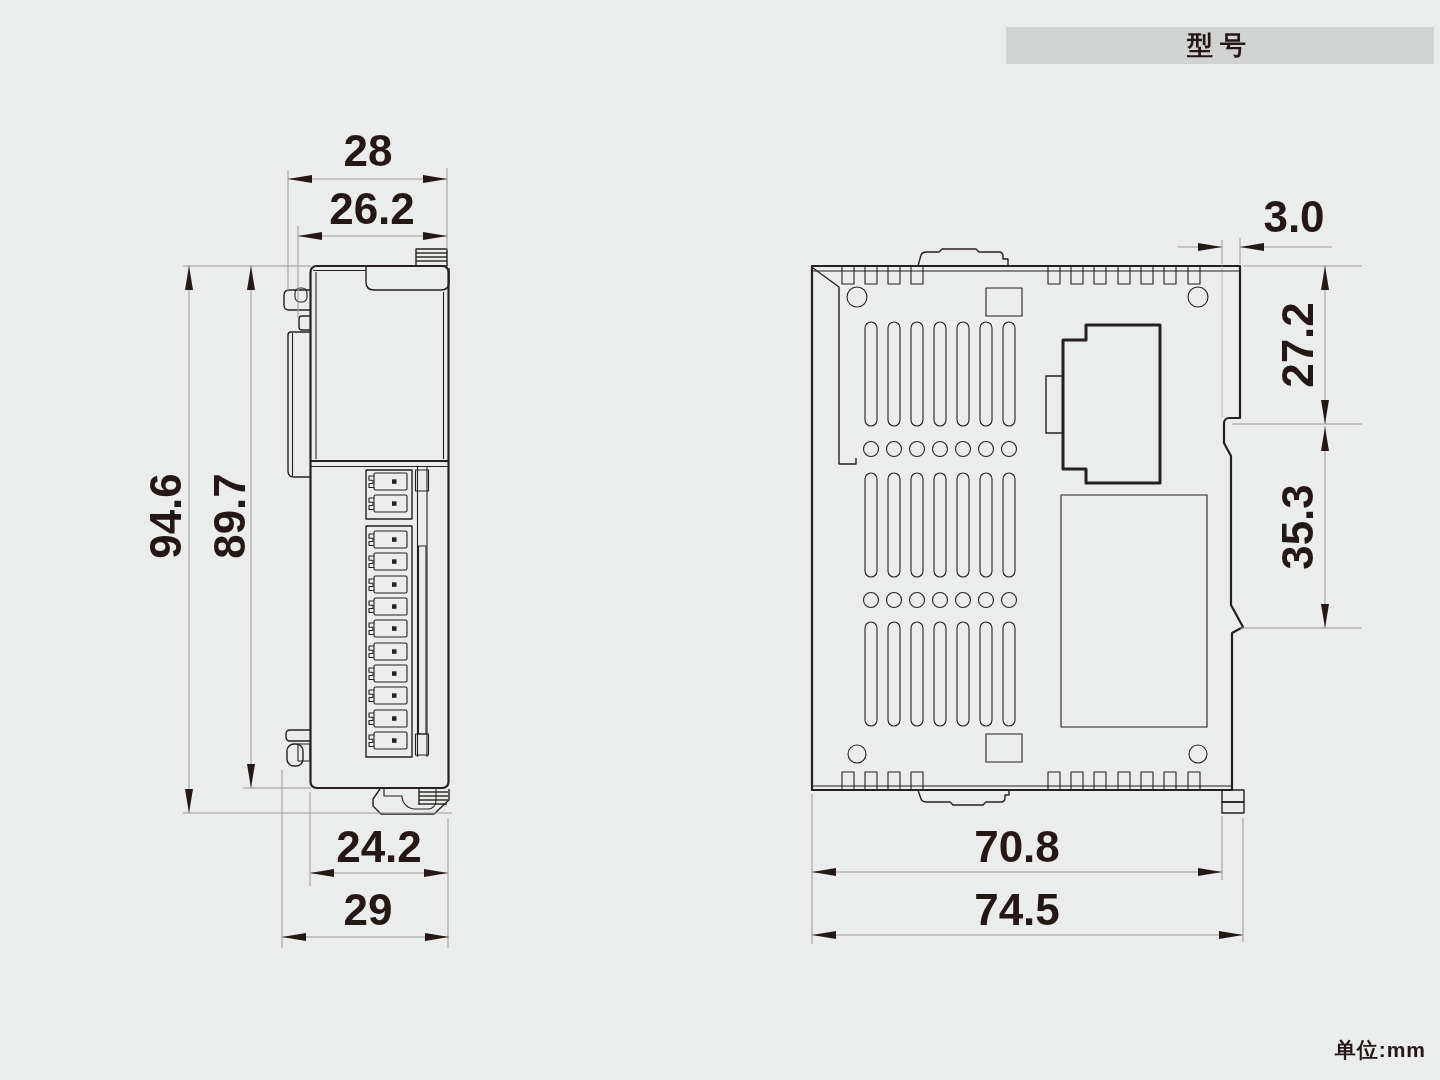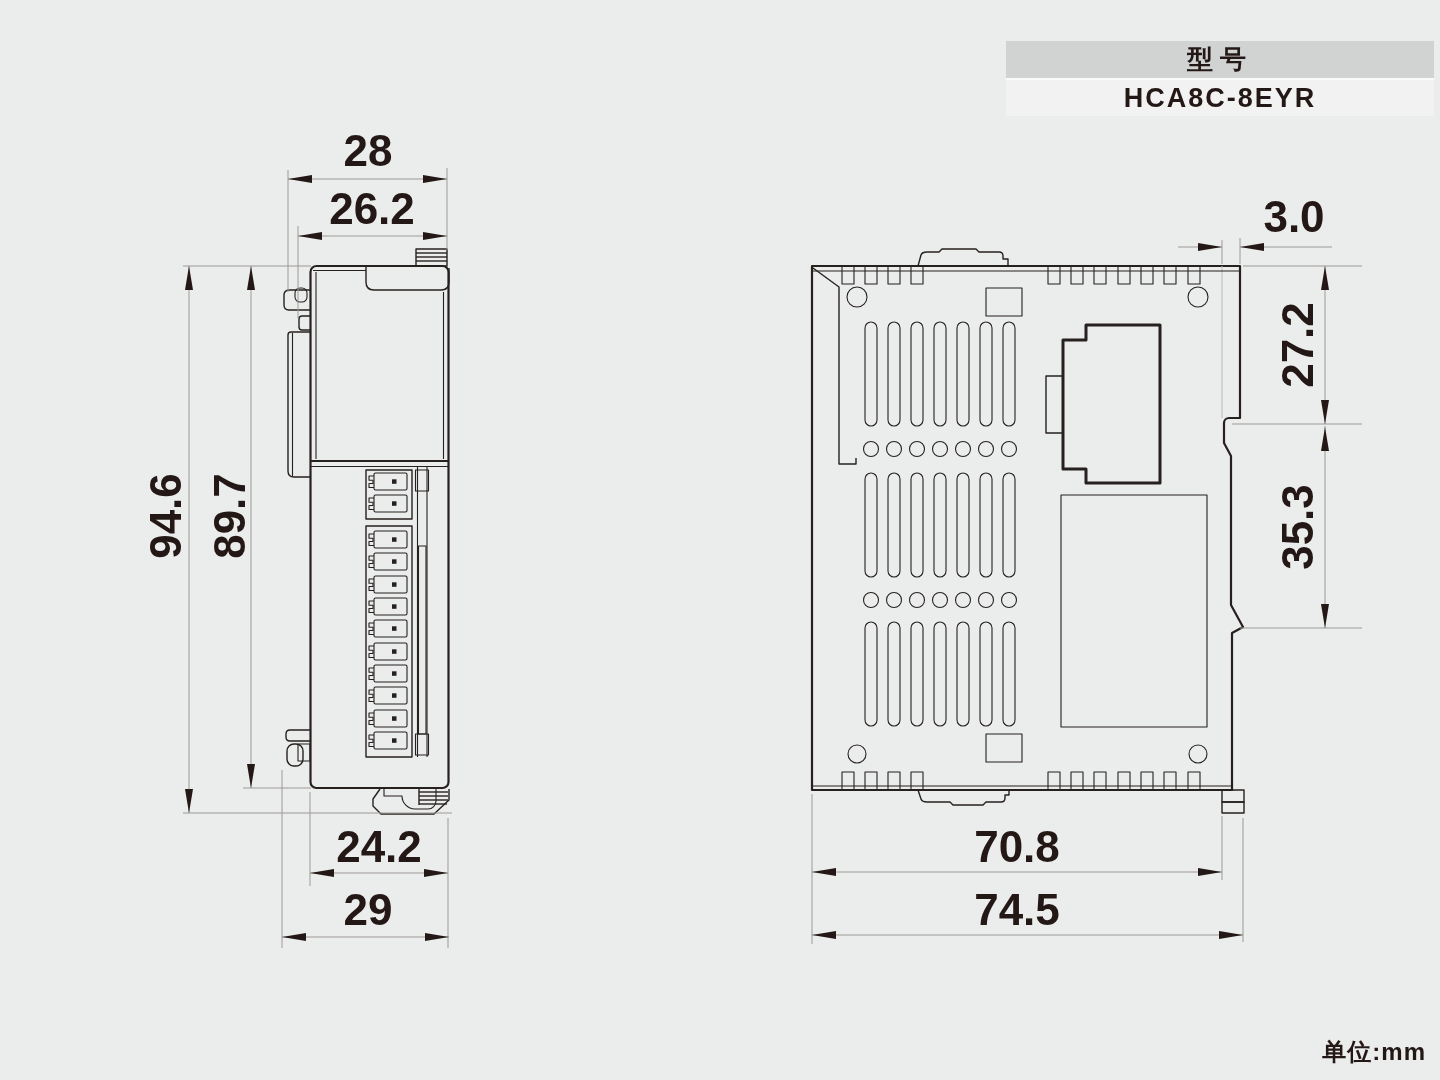--- a/index.html
+++ b/index.html
@@ -19,27 +19,27 @@
   
   .o{stroke:var(--line);stroke-width:2.2;fill:none;stroke-linejoin:round;stroke-linecap:round;}
   .m{stroke:var(--line);stroke-width:1.4;fill:none;stroke-linejoin:round;}
   .t{stroke-width:1.1;}
   .hv{stroke:#b9b7b5;stroke-width:1;fill:none;}
   .thick{stroke:var(--line);stroke-width:3;fill:none;stroke-linejoin:round;}
   .e{stroke:var(--dim-line);stroke-width:1;fill:none;}
   .arrow{fill:var(--ink);stroke:none;}
   .dot{fill:var(--line);stroke:none;}
   
-  .model-table{position:absolute;left:1006px;top:41px;width:428px;}
+  .model-table{position:absolute;left:1006px;top:27px;width:428px;}
   .mt-header{height:37px;background:var(--table-header-bg);display:flex;align-items:center;
              justify-content:center;font-size:26px;font-weight:bold;letter-spacing:7px;color:var(--ink);}
   .mt-row{height:36px;background:var(--table-row-bg);border-top:2px solid #fafafa;display:flex;
           align-items:center;justify-content:center;font-size:27px;font-weight:bold;
           letter-spacing:2px;color:var(--ink);}
-  .unit-note{position:absolute;right:14px;top:1036px;font-size:24px;font-weight:bold;
+  .unit-note{position:absolute;right:14px;top:1036px;font-size:21px;font-weight:bold;
              color:var(--ink);letter-spacing:1px;}
 </style>
 </head>
 <body>
 
 <div class="stage">
 
 <svg width="1440" height="1080" viewBox="0 0 1440 1080">
   <defs>
     <path id="ar-l" d="M0,0 L24,-4 L24,4 Z"></path>
@@ -288,18 +288,17 @@
       <text class="dimtxt" x="1313" y="345" transform="rotate(-90 1313 345)">27.2</text>
       <text class="dimtxt" x="1313" y="527" transform="rotate(-90 1313 527)">35.3</text>
       <text class="dimtxt" x="1017" y="862">70.8</text>
       <text class="dimtxt" x="1017" y="925">74.5</text>
     </g>
   </g>
 </svg>
 
 <div class="model-table">
   <div class="mt-header">型号</div>
-  <div class="mt-row">HCA8C-8EYR</div>
 </div>
 
 <div class="unit-note">单位:mm</div>
 
 </div>
 
 </body></html>

